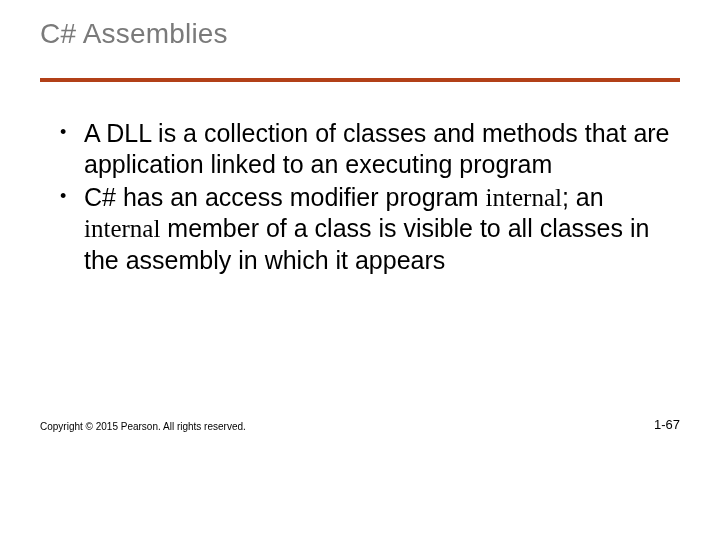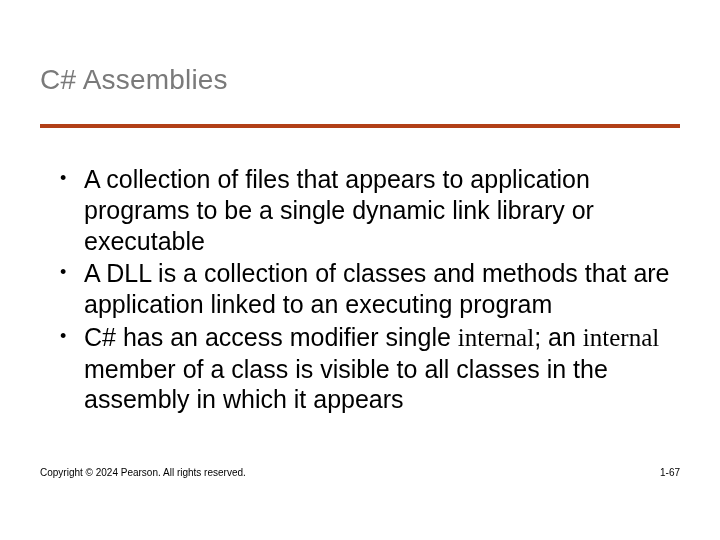--- a/index.html
+++ b/index.html
@@ -10,21 +10,20 @@
     background: #ffffff;
     font-family: "Lucida Sans", "Lucida Sans Unicode", "Lucida Grande", Verdana, sans-serif;
     color: #000;
     overflow: hidden;
   }
   .slide {
     position: relative;
     width: 720px;
     height: 454px;
     box-sizing: border-box;
-    margin-top: 46px;
   }
   .title {
     position: absolute;
     left: 40px;
     top: 18px;
     font-size: 28px;
     color: #7a7a7a;
     letter-spacing: 0.2px;
   }
   .rule {
@@ -71,38 +70,37 @@
     left: 40px;
     bottom: 22px;
     font-size: 10px;
     font-family: Arial, sans-serif;
     color: #000;
   }
   .footer-right {
     position: absolute;
     right: 40px;
     bottom: 22px;
-    font-size: 10px;
+    font-size: 13px;
     font-family: Arial, sans-serif;
     color: #000;
   }
 </style>
 </head>
 <body>
 
 <div class="slide">
 
   <div class="title">C# Assemblies</div>
 
   <div class="rule"></div>
 
   <div class="body">
     <ul>
-      <li><span>A collection of files that appears to application programs to be a single dynamic link library or executable</span></li>
       <li><span>A DLL is a collection of classes and methods that are application linked to an executing program</span></li>
-      <li><span>C# has an access modifier single </span><span class="code">internal</span><span>; an </span><span class="code">internal</span><span> member of a class is visible to all classes in the assembly in which it appears</span></li>
+      <li><span>C# has an access modifier program </span><span class="code">internal</span><span>; an </span><span class="code">internal</span><span> member of a class is visible to all classes in the assembly in which it appears</span></li>
     </ul>
   </div>
 
-  <div class="footer-left">Copyright © 2024 Pearson. All rights reserved.</div>
+  <div class="footer-left">Copyright © 2015 Pearson. All rights reserved.</div>
   <div class="footer-right">1-67</div>
 
 </div>
 
 </body></html>

